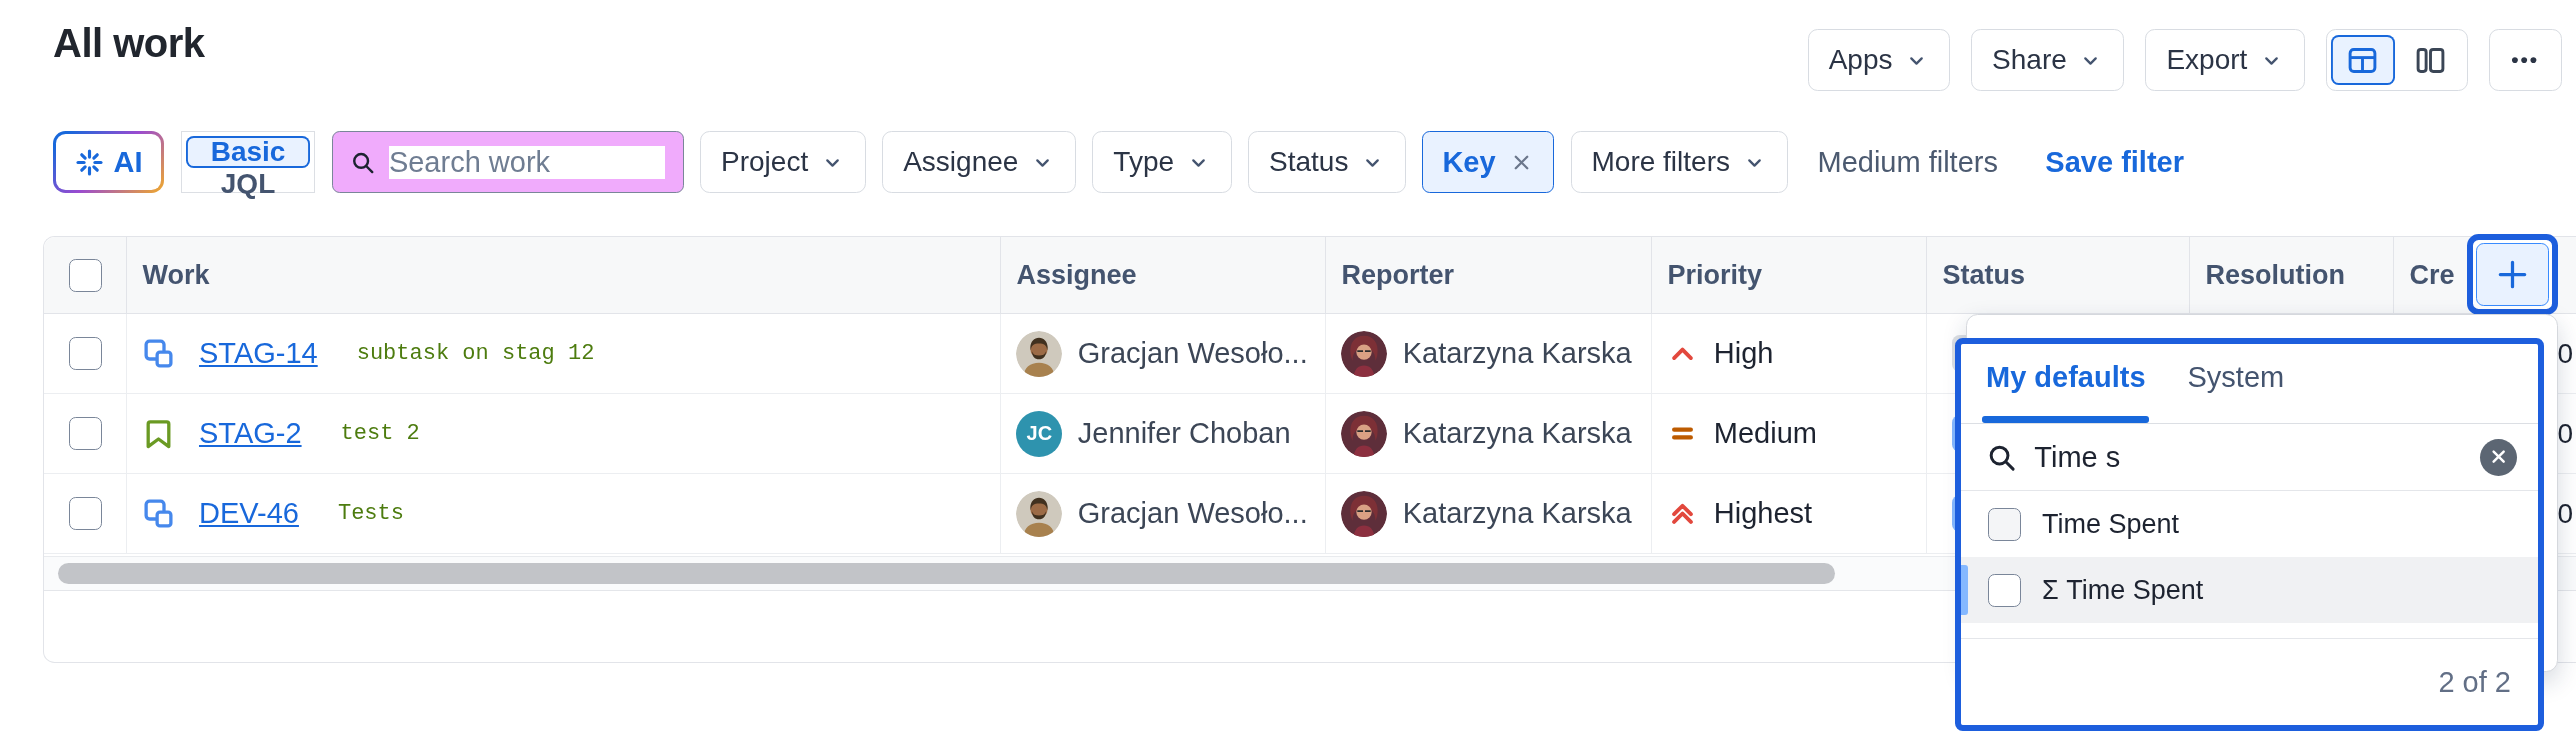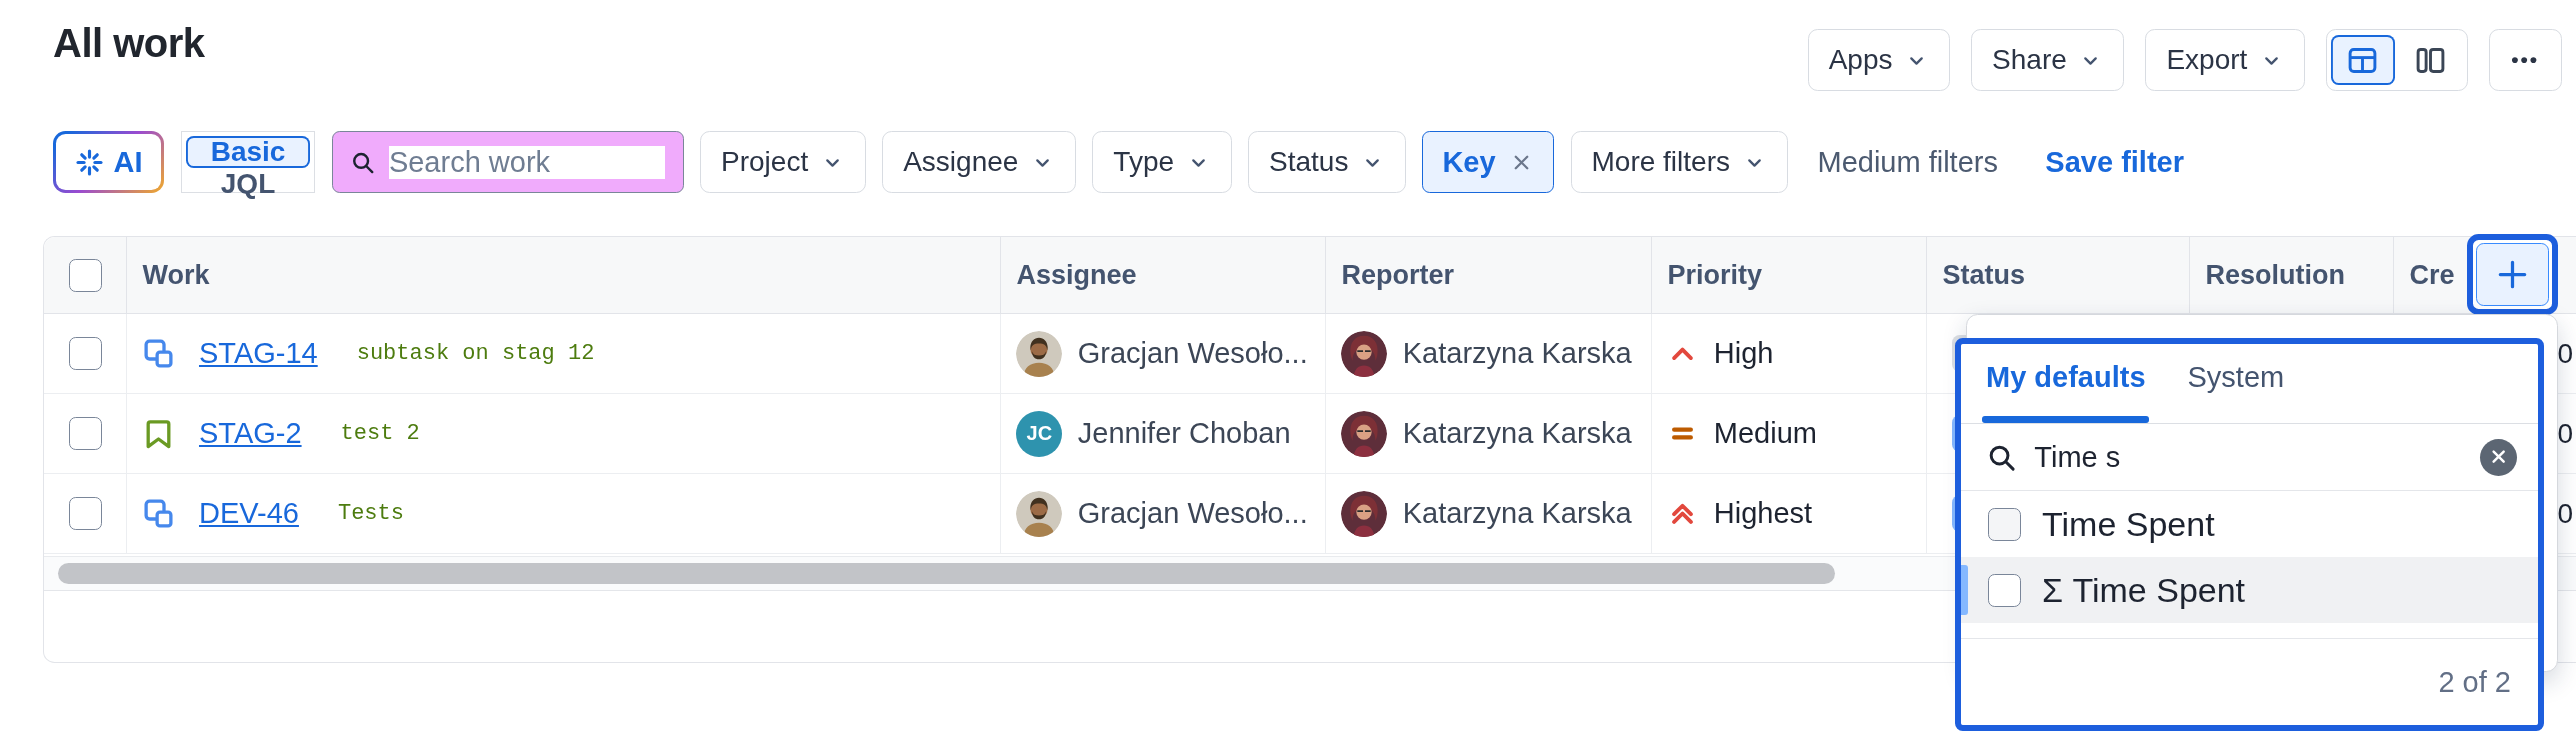--- a/index.html
+++ b/index.html
@@ -76,21 +76,21 @@
   .popup { position:absolute; left:1955px; top:325px; width:589px; height:393px;
            border:6.7px solid #1d5edd; border-radius:7.7px; background:#fff; overflow:hidden;margin-top:13px; }
   .popup-tabs { display:flex; gap:42px; padding:17.3px 25px 0 25px; position:relative; height:80px; border-bottom:1.9px solid #dcdfe4; }
   .tab { font-size:29px; font-weight:400; color:#44546f; cursor:pointer; position:relative; padding-bottom:19px; }
   .tab.active { color:#1868db; font-weight:700; }
   .tab.active::after { content:""; position:absolute; left:-3.9px; right:-3.9px; bottom:0; height:6.7px; background:#1868db; border-radius:2.9px; }
   .popup-search { display:flex; align-items:center; gap:17.3px; height:67px; padding:0 21px 0 25px; border-bottom:1.9px solid #e4e6ea; }
   .popup-search .value { font-size:29px; color:#1d2330; flex:1; }
   .clear-circle { width:37px; height:37px; border-radius:50%; background:#5c6673; display:flex; align-items:center; justify-content:center; cursor:pointer; }
   .option { display:flex; align-items:center; gap:21px; height:66px; padding-left:27px; position:relative; cursor:pointer; }
-  .option .opt-label { font-size:34px; color:#1d2330; }
+  .option .opt-label { font-size:27px; color:#1d2330; }
   .option.focused { background:#f0f1f3; }
   .option.focused::before { content:""; position:absolute; left:0; top:7.7px; bottom:7.7px; width:6.7px; background:#85b8ff; border-radius:0 2.9px 2.9px 0; }
   .opt-checkbox { width:33px; height:33px; border:1.9px solid #7a8699; border-radius:6.7px; background:#fff; flex:0 0 33px; cursor:pointer; }
   .option.first .opt-checkbox { background:#f4f5f7; }
   .popup-footer { position:absolute; left:0; right:0; bottom:0; height:87px; border-top:1.9px solid #e4e6ea;
                   display:flex; align-items:center; justify-content:flex-end; padding-right:27px; }
   .result-count { font-size:29px; color:#626f86; }
 </style>
 </head>
 <body>

